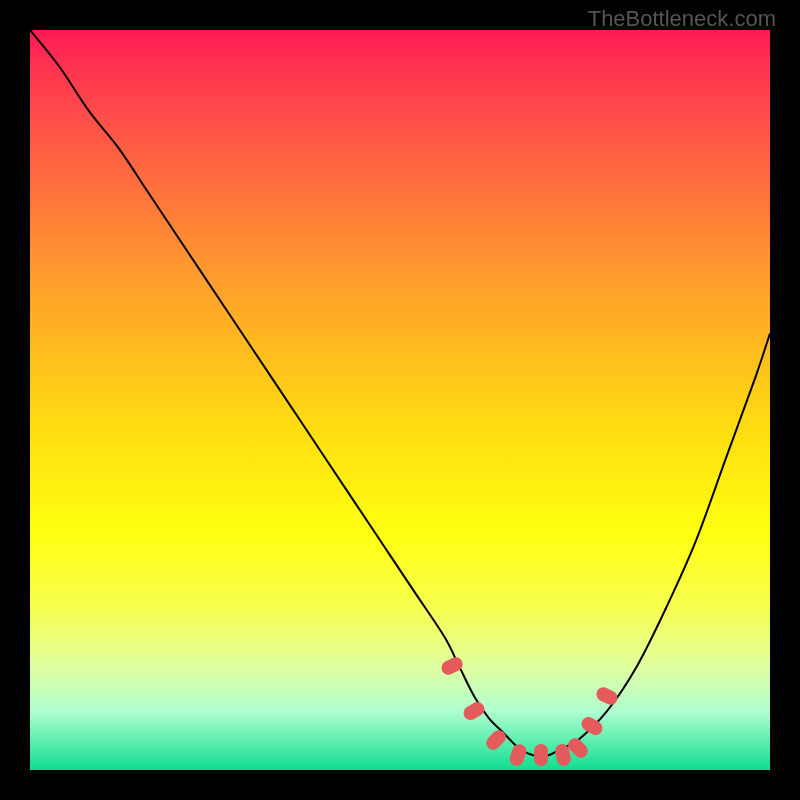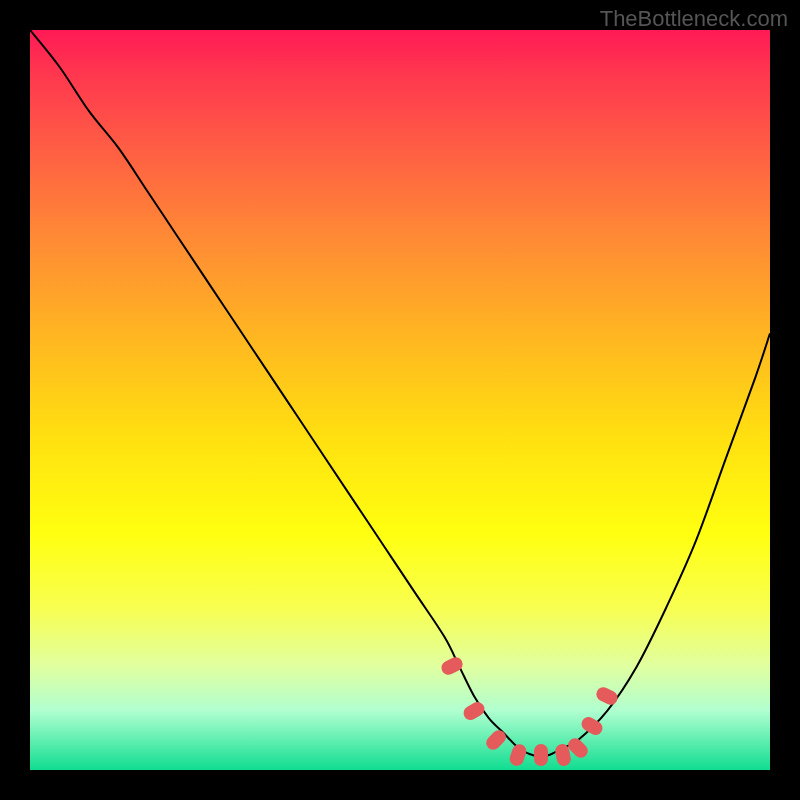--- a/index.html
+++ b/index.html
@@ -7,21 +7,21 @@
     width: 800px;
     height: 800px;
     background: #000;
     position: relative;
     font-family: Arial, sans-serif;
     overflow: hidden;
   }
   .attribution {
     position: absolute;
     top: 6px;
-    right: 12px;
+    right: 24px;
     color: #555;
     font-size: 22px;
     z-index: 10;
   }
   .plot-area {
     position: absolute;
     left: 30px;
     top: 30px;
     width: 740px;
     height: 740px;

